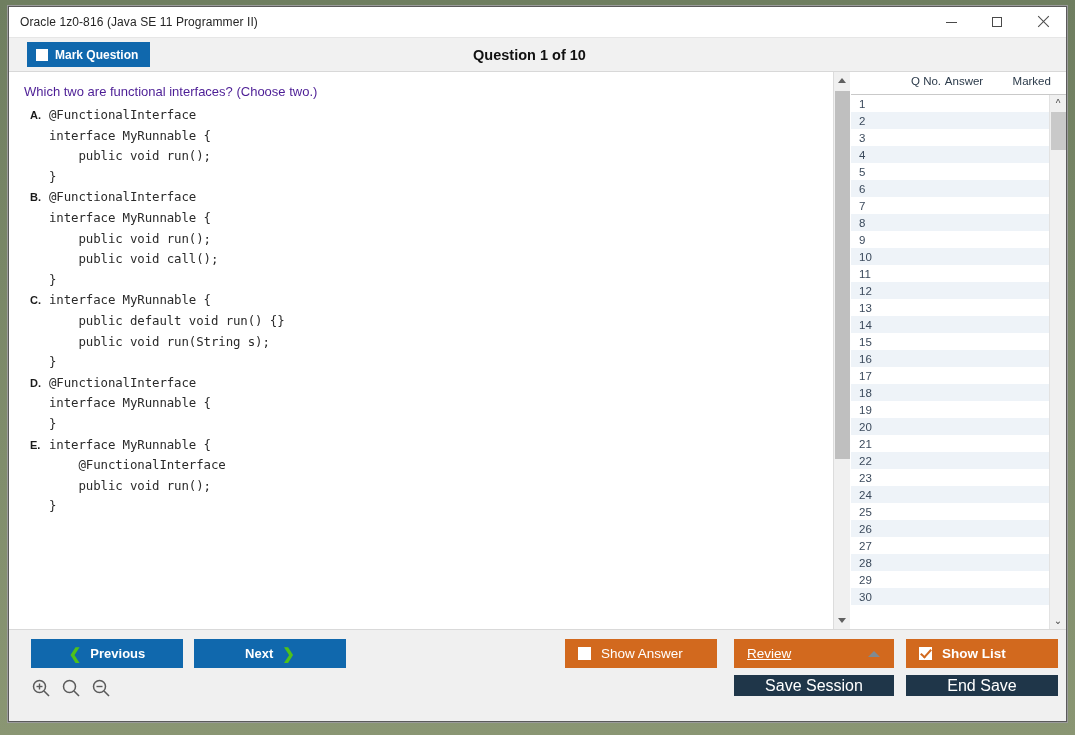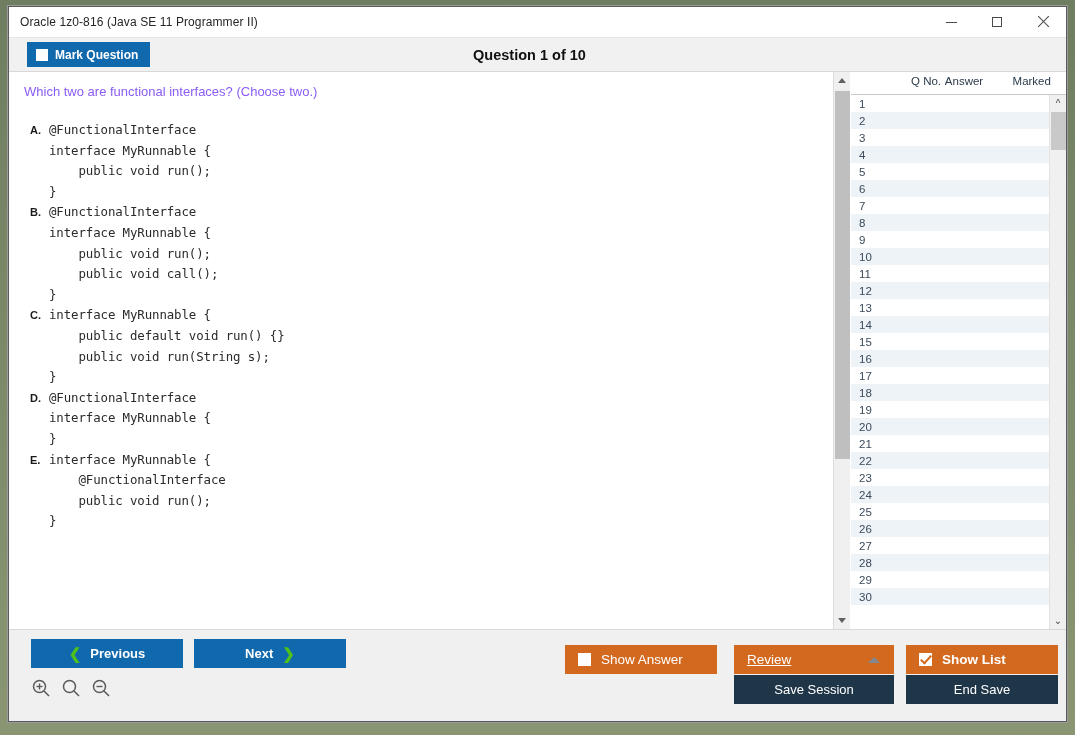--- a/index.html
+++ b/index.html
@@ -98,22 +98,22 @@
     background: #ffffff;
   }
   .content-pane {
     flex: 1 1 auto;
     position: relative;
     overflow: hidden;
     padding: 12px 0 0 14px;
     min-width: 0;
   }
   .qtext {
-    font-size: 13px; color: #8b5cf6;
-    margin: 0 0 21px 1px;
+    font-size: 13px; color: #4c1d95;
+    margin: 0 0 6px 1px;
   }
   .options { margin: 0; }
   .opt { display: flex; margin-bottom: 0px; }
   .opt-letter {
     width: 26px; flex: 0 0 26px;
     font-size: 11px; font-weight: bold; color: #1a1a1a;
     padding-top: 4px; padding-left: 7px;
   }
   .opt-code {
     font-family: "DejaVu Sans Mono", "Liberation Mono", monospace;
@@ -217,22 +217,22 @@
   .btn {
     position: absolute;
     font-family: "Liberation Sans", sans-serif;
     border: none;
     cursor: pointer;
     display: flex; align-items: center;
     font-size: 13px; font-weight: bold;
     color: #ffffff;
   }
   .btn-blue { background: #1068ad; height: 29px; justify-content: center; gap: 9px; }
-  .btn-orange { background: #d2691e; height: 29px; font-weight: normal; font-size: 13.5px; margin-top: 6px; }
-  .btn-navy { background: #1f3649; height: 29px; justify-content: center; font-weight: normal; font-size: 13px; }
+  .btn-orange { background: #d2691e; height: 29px; font-weight: normal; font-size: 13.5px; }
+  .btn-navy { background: #1f3649; height: 21px; justify-content: center; font-weight: normal; font-size: 16px; }
   .chev-green { color: #4fc11a; font-size: 15px; font-weight: bold; line-height: 1; }
 
   .zoomrow {
     position: absolute;
     left: 22px; top: 48px;
     display: flex; gap: 10px; align-items: center;
   }
   .zicon { cursor: pointer; }
 
   .cb-orange {

